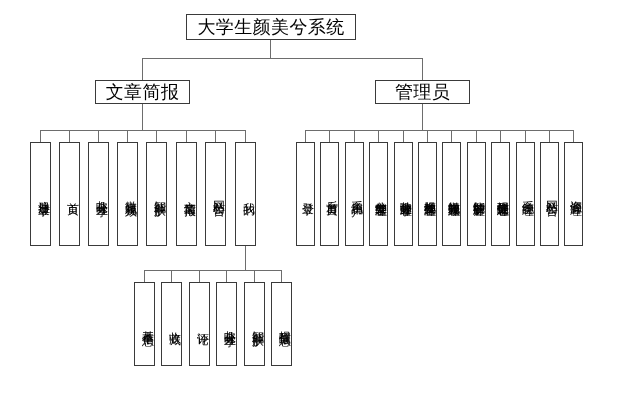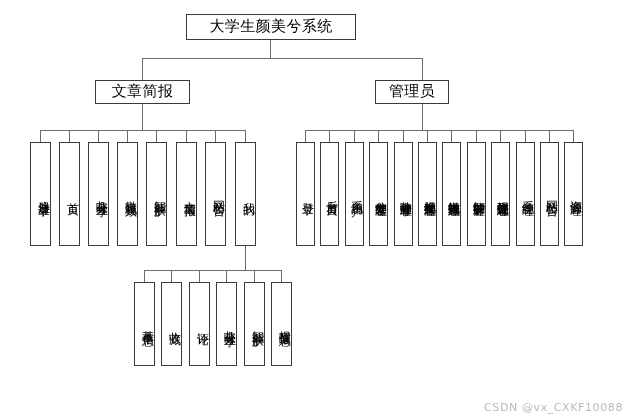--- a/index.html
+++ b/index.html
@@ -26,21 +26,21 @@
     background: #ffffff;
     display: flex;
     align-items: center;
     justify-content: center;
     color: #000000;
     line-height: 1.06;
   }
 
   
   .hbox {
-    font-size: 15px;
+    font-size: 18px;
     letter-spacing: 0.4px;
     white-space: nowrap;
   }
 
   
   .vbox {
     writing-mode: vertical-rl;
     text-orientation: upright;
     font-size: 12px;
     letter-spacing: 1.4px;
@@ -86,21 +86,21 @@
 
   <div class="vline" style="left:270px; top:40px; height:18px;"></div>
 
   <div class="hline" style="left:142px; top:58px; width:281px;"></div>
 
   <div class="vline" style="left:142px; top:58px; height:22px;"></div>
   <div class="vline" style="left:422px; top:58px; height:22px;"></div>
 
   <div class="box hbox" style="left:95px; top:80px; width:95px; height:24px;">文章简报</div>
 
-  <div class="box hbox" style="left:375px; top:80px; width:74px; height:24px;">管理员</div>
+  <div class="box hbox" style="left:375px; top:80px; width:95px; height:24px;">管理员</div>
 
   <div class="vline" style="left:142px; top:104px; height:26px;"></div>
   <div class="hline" style="left:40px; top:130px; width:205px;"></div>
 
   <div class="vline" style="left:40px;  top:130px; height:12px;"></div>
   <div class="vline" style="left:69px;  top:130px; height:12px;"></div>
   <div class="vline" style="left:98px;  top:130px; height:12px;"></div>
   <div class="vline" style="left:127px; top:130px; height:12px;"></div>
   <div class="vline" style="left:156px; top:130px; height:12px;"></div>
   <div class="vline" style="left:186px; top:130px; height:12px;"></div>
@@ -155,15 +155,14 @@
   <div class="box vbox two-col" style="left:369px; top:142px; width:19px; height:104px;">分享类型管理</div>
   <div class="box vbox two-col" style="left:394px; top:142px; width:19px; height:104px;">趣味分享管理</div>
   <div class="box vbox two-col" style="left:418px; top:142px; width:19px; height:104px;">视频类型管理</div>
   <div class="box vbox two-col" style="left:442px; top:142px; width:19px; height:104px;">微短视频管理</div>
   <div class="box vbox two-col" style="left:467px; top:142px; width:19px; height:104px;">智能护肤管理</div>
   <div class="box vbox two-col" style="left:491px; top:142px; width:19px; height:104px;">提醒信息管理</div>
   <div class="box vbox" style="left:516px; top:142px; width:19px; height:104px;">系统管理</div>
   <div class="box vbox" style="left:540px; top:142px; width:19px; height:104px;">网站公告</div>
   <div class="box vbox" style="left:564px; top:142px; width:19px; height:104px;">资源管理</div>
 
-  <div id="watermark">CSDN @vx_CXKF10088</div>
 
 </div>
 
 </body></html>

